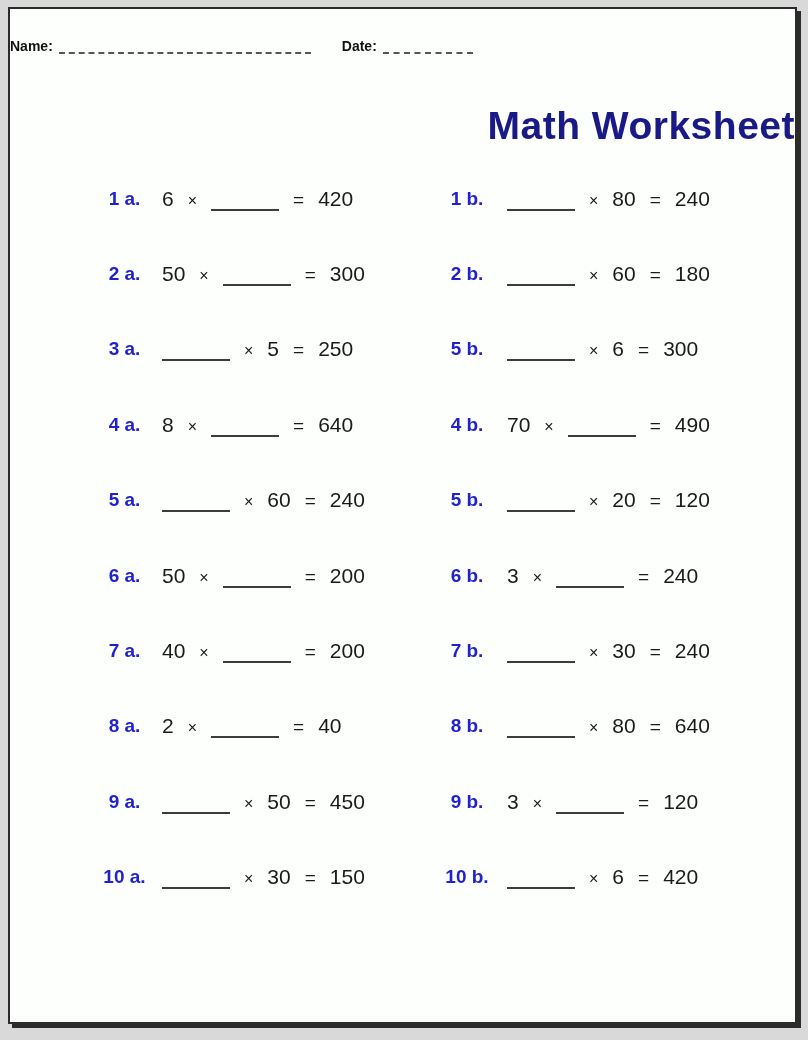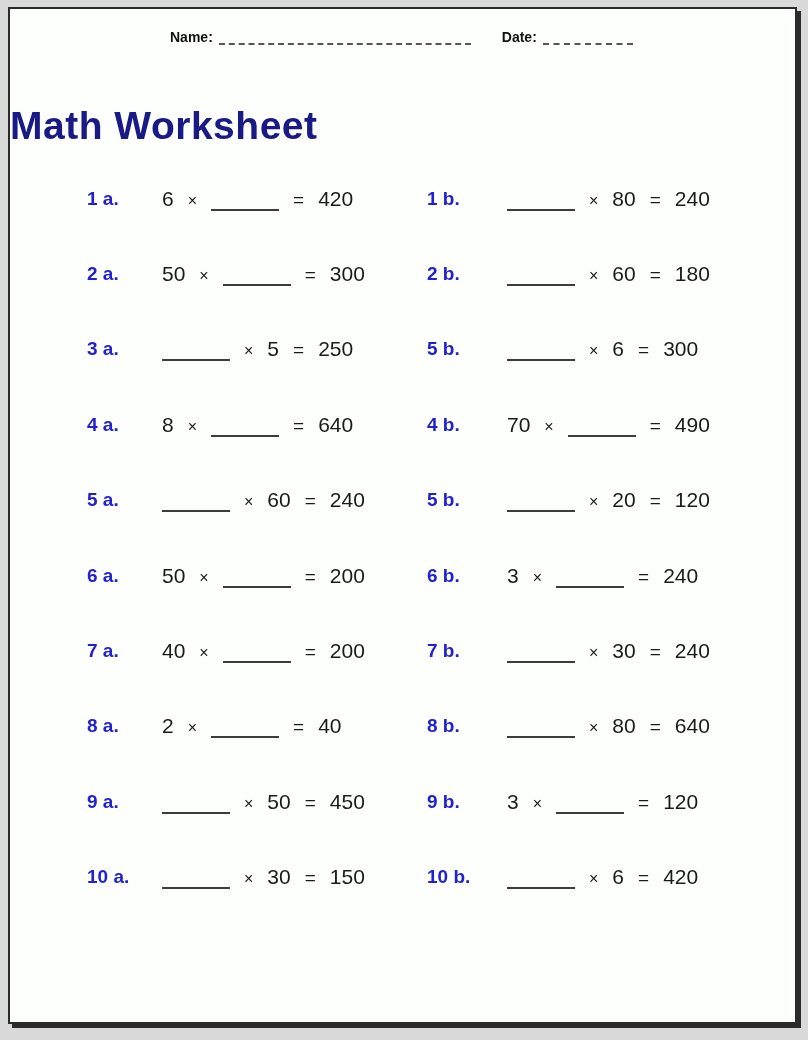--- a/index.html
+++ b/index.html
@@ -17,56 +17,56 @@
     top: 7px;
     width: 785px;
     height: 1013px;
     background: #fdfffd;
     border: 2px solid #2b2b2b;
     box-shadow: 4px 4px 0 #2b2b2b;
   }
   
   .header-row {
     position: absolute;
-    top: 20px;
+    top: 29px;
     left: 0;
     right: 0;
     display: flex;
     align-items: flex-end;
-    padding-left: 160px;
     font-size: 14px;
     color: #111;
   }
   .field-label { font-weight: bold; }
   .write-line {
     display: inline-block;
     border-bottom: 2px dashed #555;
     height: 14px;
   }
   .name-line { width: 252px; margin-left: 6px; }
   .date-line { width: 90px; margin-left: 6px; }
   .date-label { margin-left: 31px; }
   
   .title {
     position: absolute;
     top: 95px;
     left: 0;
     right: 0;
-    text-align: left;
+    text-align: right;
     font-size: 39px;
     font-weight: bold;
     color: #1a1a87;
     letter-spacing: 0.5px;
   }
   
   .grid {
     position: absolute;
     top: 152px;
     left: 0;
     right: 0;
+    text-align: center;
   }
   .problem-row {
     display: flex;
     height: 75.4px;
     align-items: center;
     padding-left: 77px;
   }
   .cell {
     display: flex;
     align-items: center;

